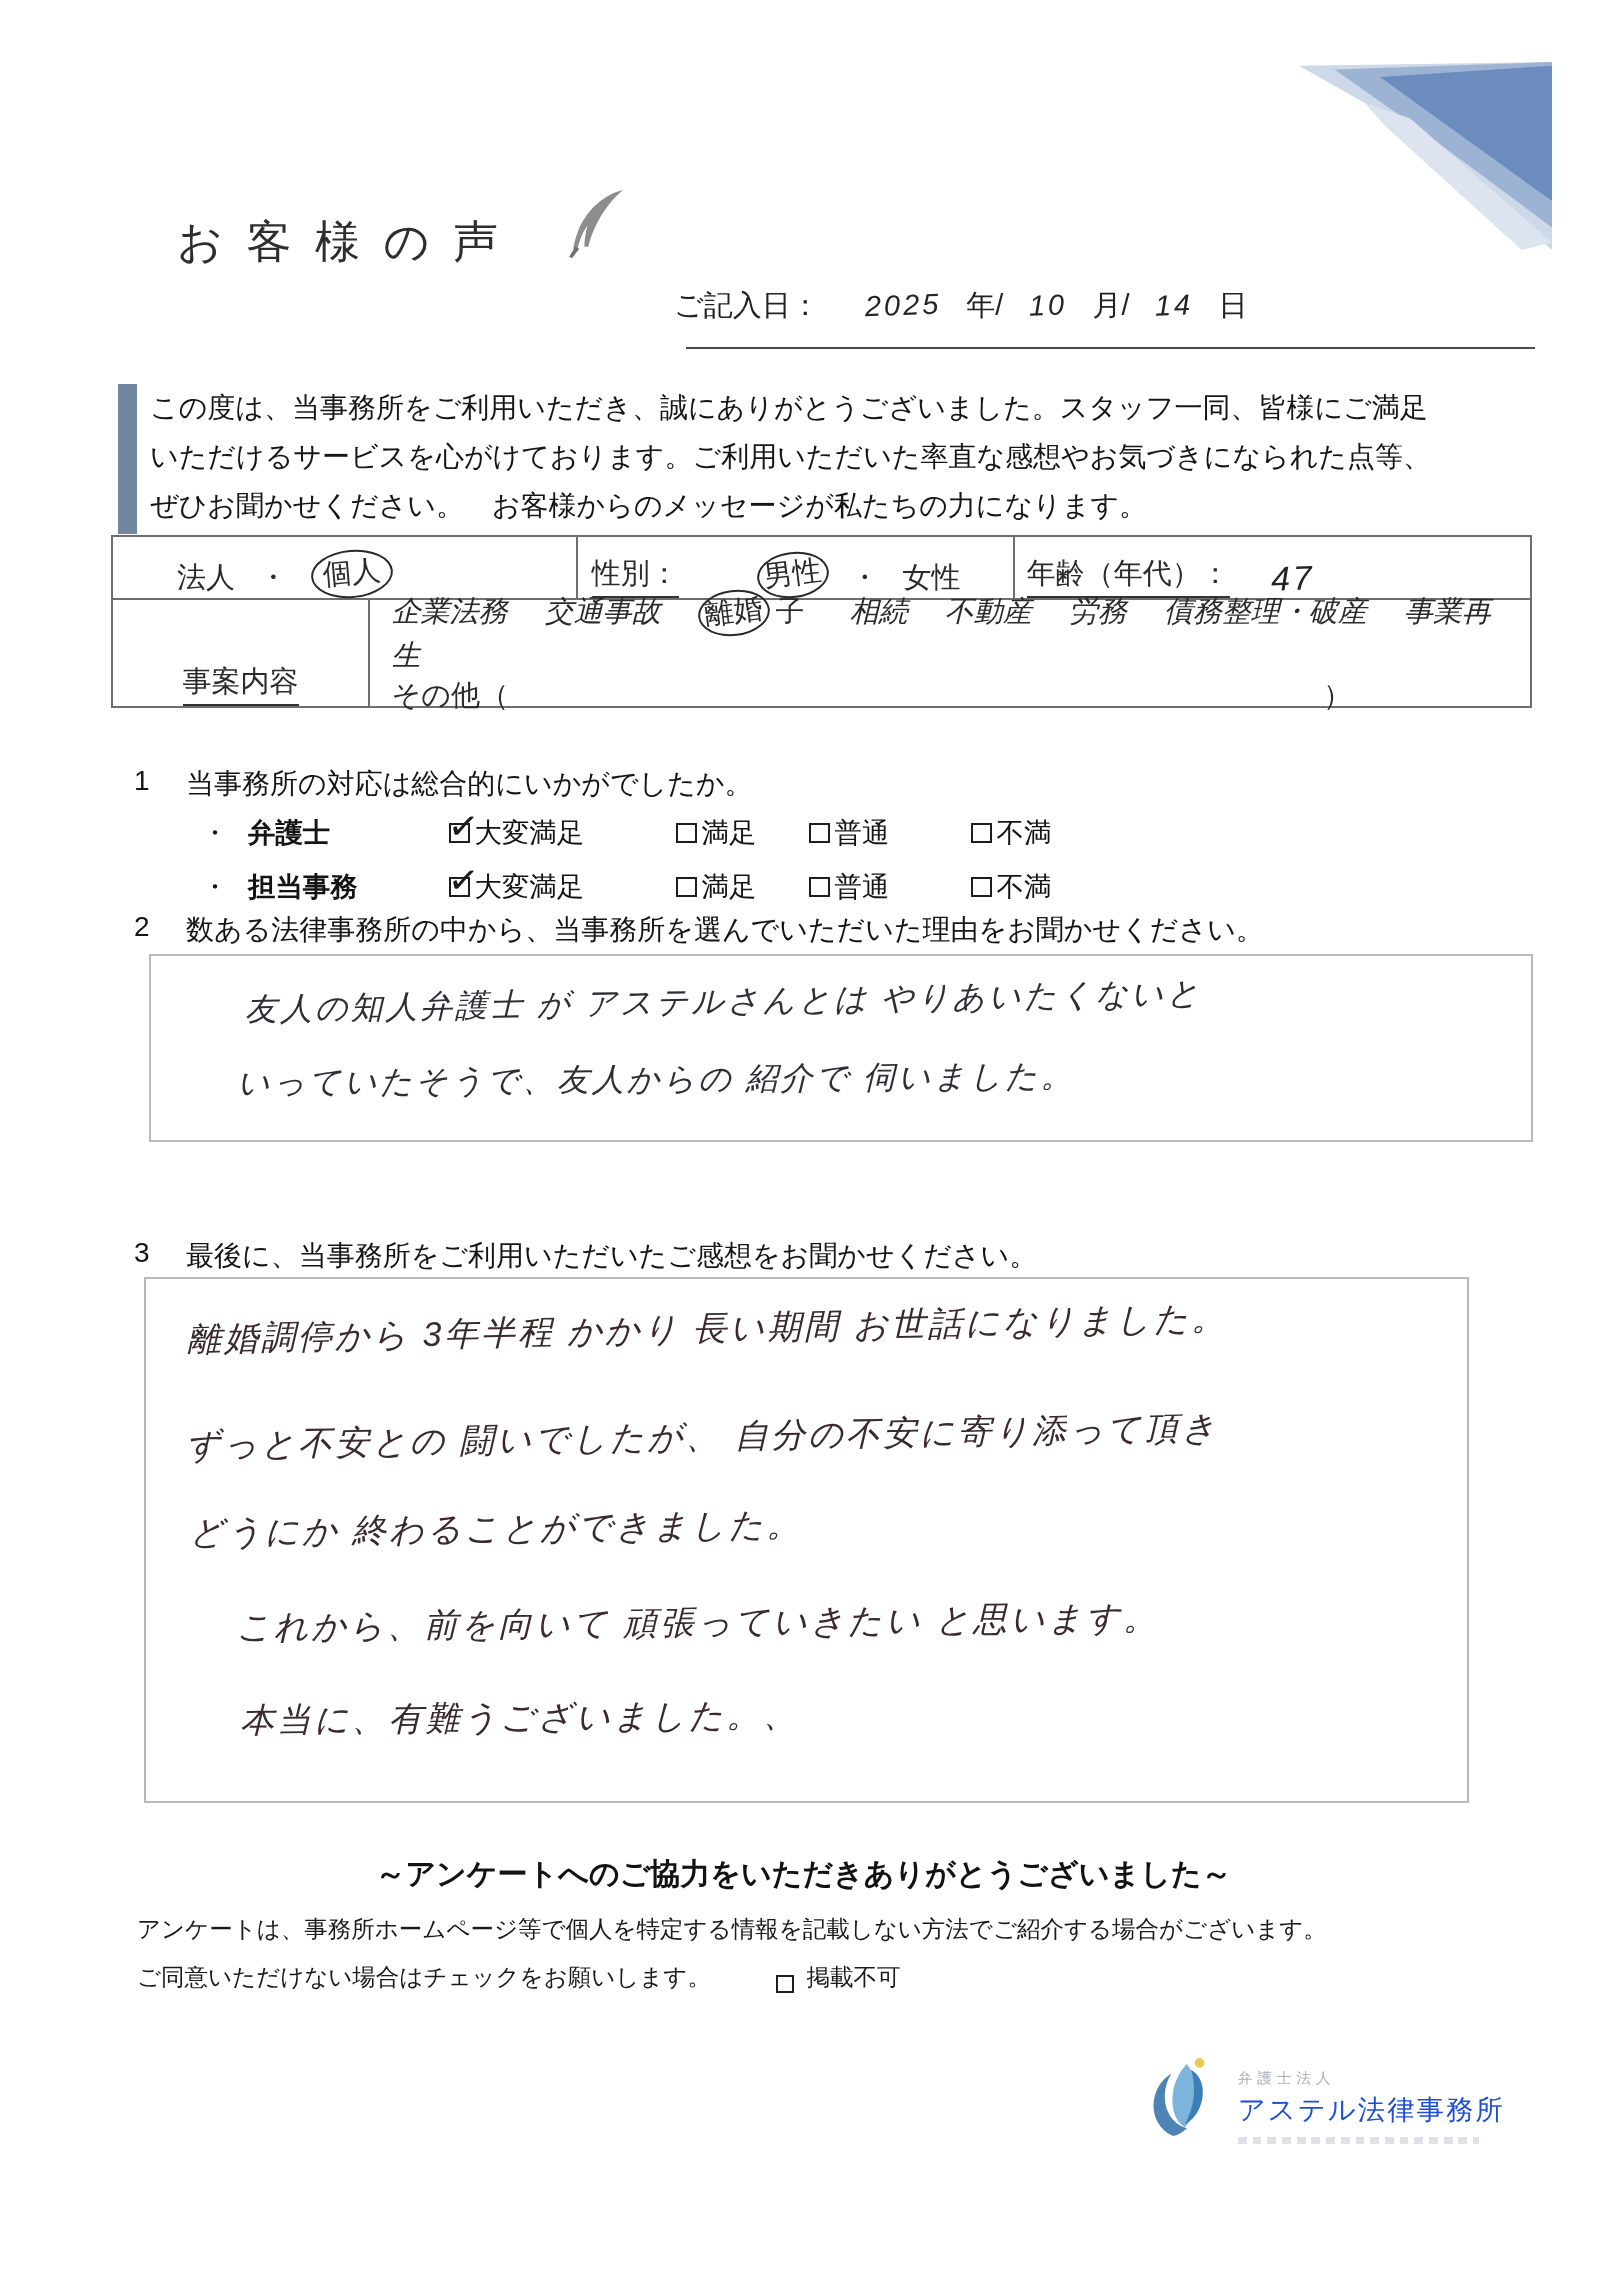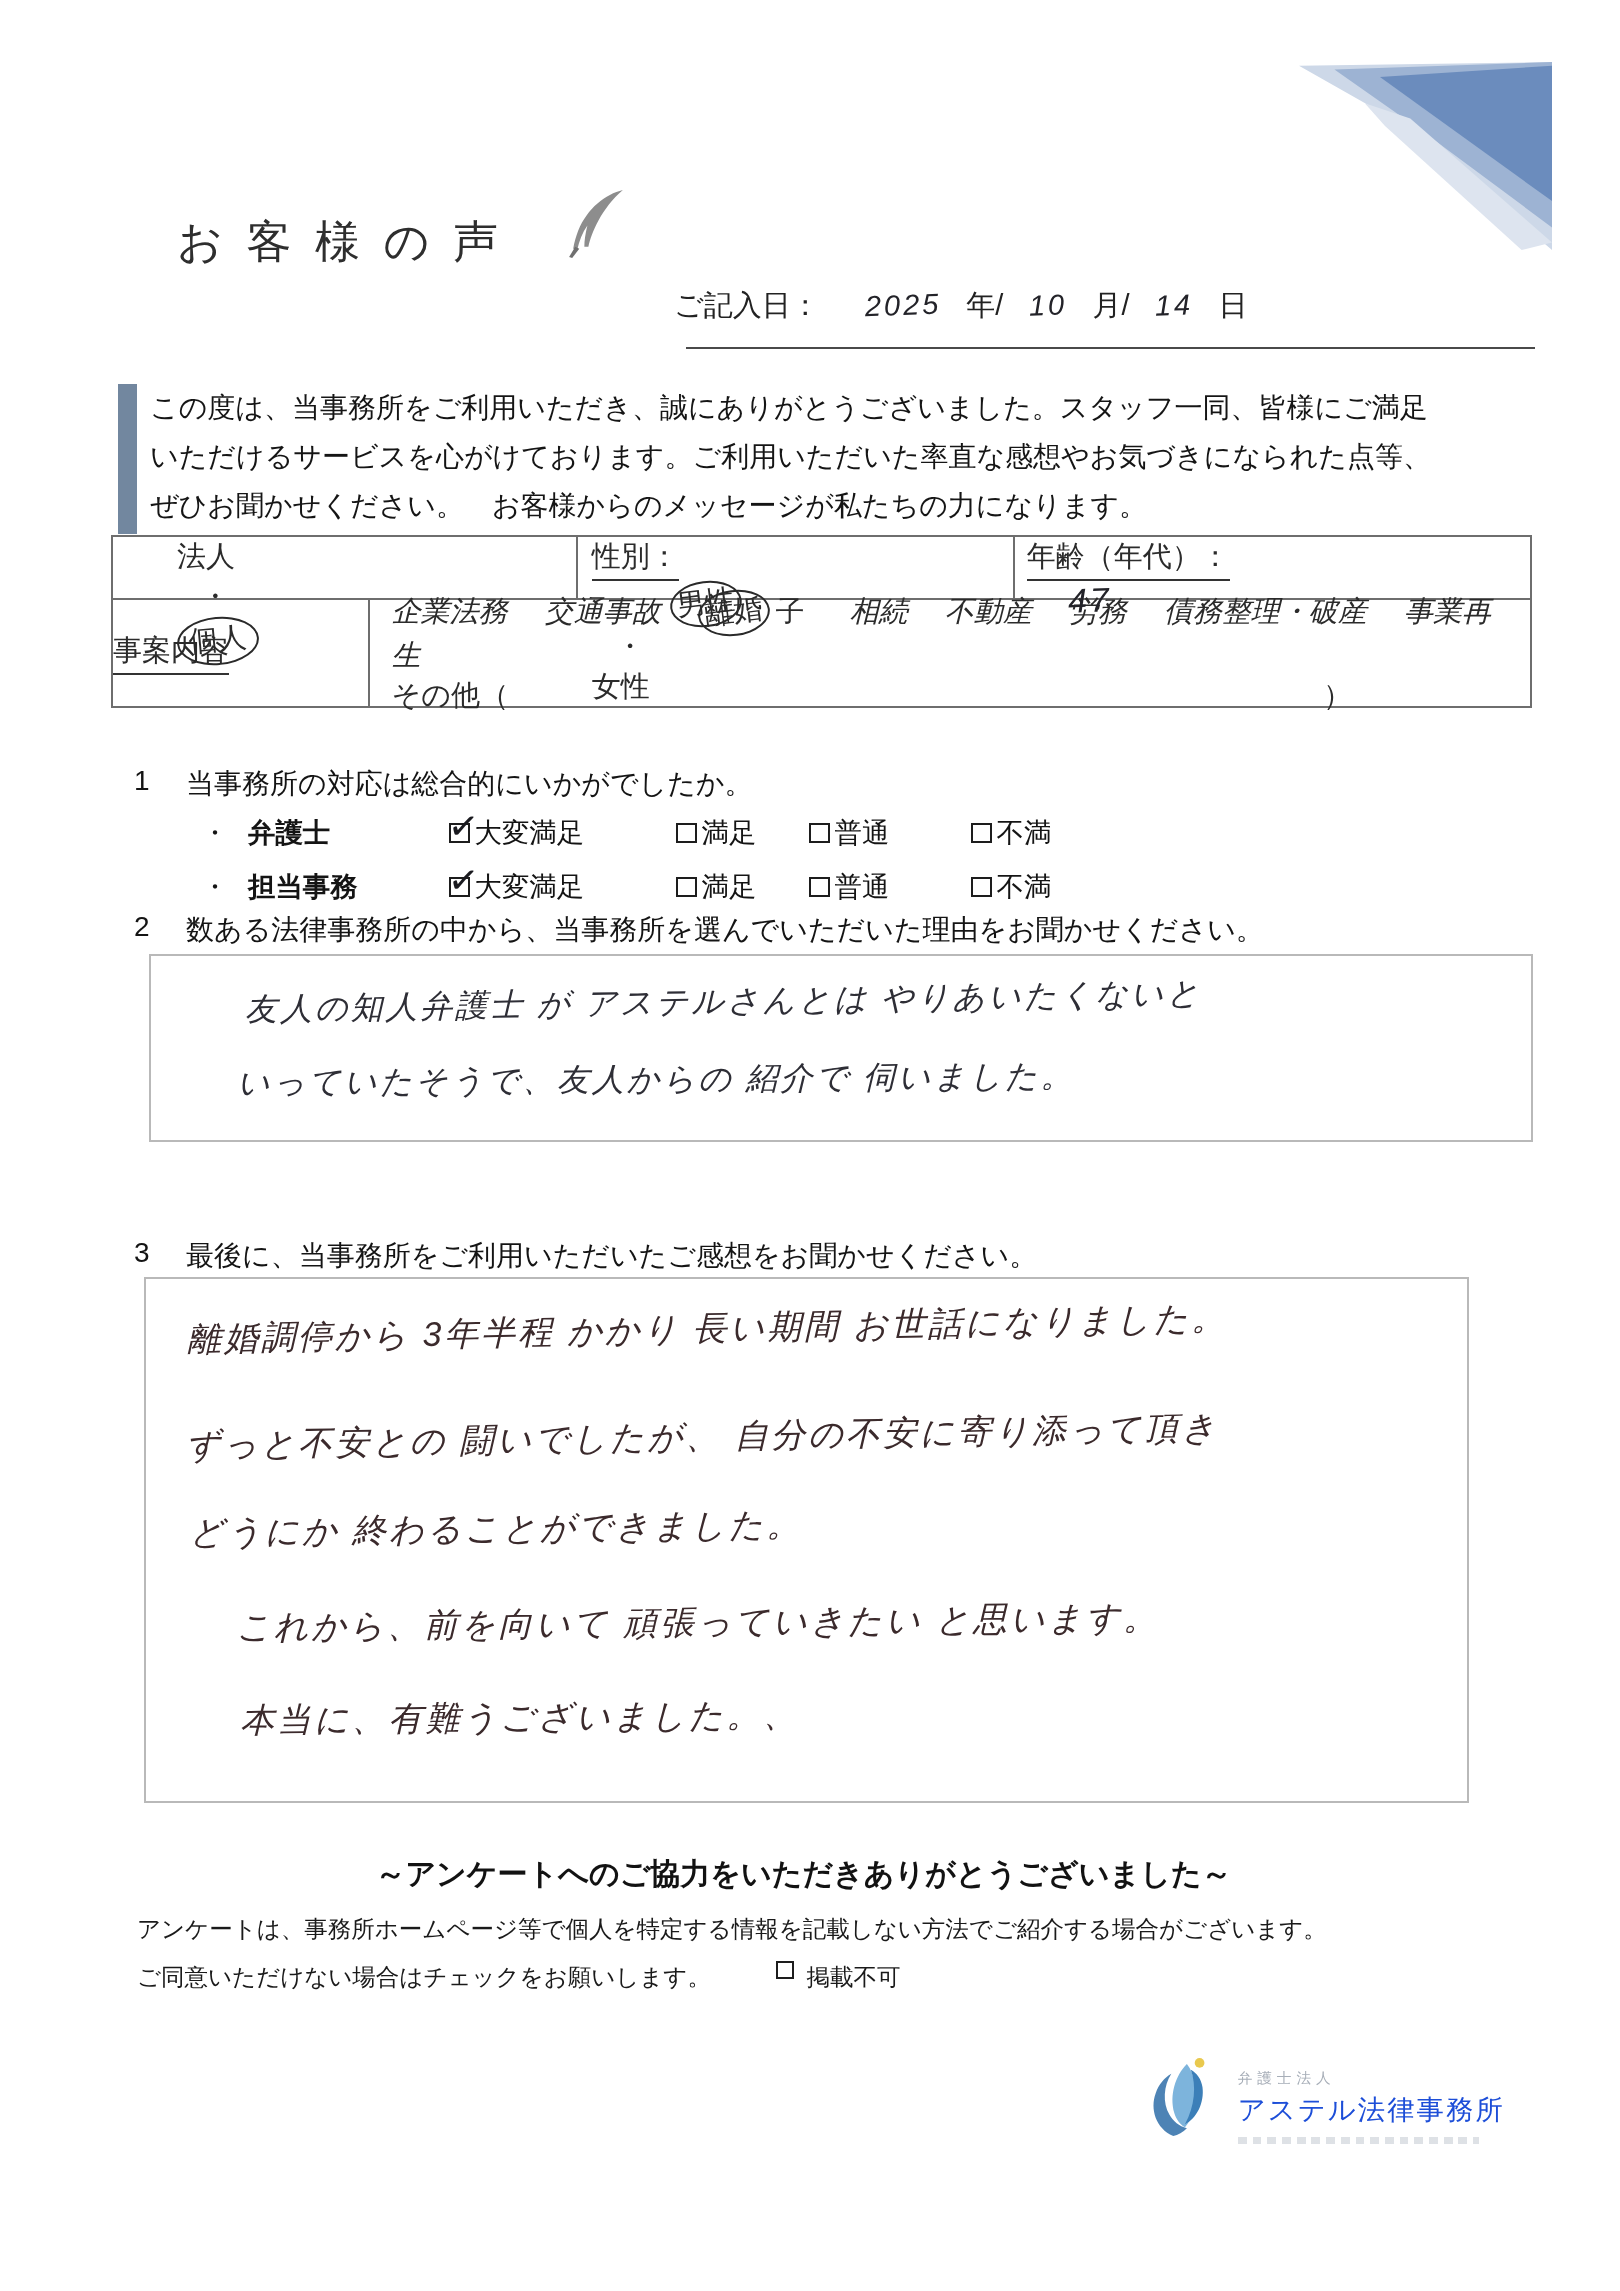--- a/index.html
+++ b/index.html
@@ -43,21 +43,21 @@
     background:#72879f; }
   .intro { position:absolute; left:150px; top:383px; width:1372px;
     font-size:28px; line-height:49px; color:#151515; font-weight:500; }
 
   
   .ptable { position:absolute; left:111px; top:535px; width:1421px; height:173px;
     border:2px solid #6e6e6e; font-size:29px; }
   .prow { display:flex; }
   .prow.r1 { height:63px; border-bottom:2px solid #6e6e6e; }
   .prow.r2 { height:106px; }
-  .pcell { display:flex; align-items:flex-start;flex-direction:column; }
+  .pcell { display:flex; align-items:flex-end; }
   .c1 { width:465px; border-right:2px solid #6e6e6e; padding-left:64px; }
   .c2 { width:437px; border-right:2px solid #6e6e6e; padding-left:13.7px; }
   .c3 { flex:1; padding-left:11.8px; }
   .ch { width:257px; border-right:2px solid #6e6e6e; justify-content:center; }
   .ci { flex:1; padding-left:21.6px; flex-direction:column; align-items:flex-start;
     justify-content:center; }
   .ul { border-bottom:2px solid #333; padding-bottom:2px; }
   .dot { margin:0 23.5px; }
   .circle { display:inline-block; border:2.9px solid #2a2a2a; border-radius:50%;
     padding:1px 9.8px 2.9px; transform:rotate(-5deg); }
@@ -91,21 +91,21 @@
   .q2box { left:149px; top:954px; width:1384px; height:188px; }
   .q3box { left:144px; top:1277px; width:1325px; height:526px; }
   .hwline { position:absolute; font-size:32px; white-space:nowrap; }
   .ink2 { color:#2e2e36; }
   .ink3 { color:#3b2a2c; font-size:34px; }
 
   
   .thanks { position:absolute; left:0; top:1854px; width:1607px;
     text-align:center; font-size:30px; font-weight:700; color:#121212; }
   .note { position:absolute; left:137px; font-size:23.5px; color:#1a1a1a; }
-  .note2 { display:flex; align-items:flex-start;gap:8px; }
+  .note2 { display:flex; align-items:flex-end;gap:8px; }
   .note2 .cb { width:17.6px; height:17.6px; border-width:2px; margin-left:57px; }
 
   
   .logo { position:absolute; left:1144px; top:2054px; display:flex;align-items:flex-end; }
   .logo-icon { width:78px; height:90px; }
   .logo-text { margin-left:15.7px; padding-top:3.9px; }
   .logo-firm { font-size:14.7px; letter-spacing:4.9px; color:#a7aeb8; }
   .logo-name { font-size:27.4px; letter-spacing:2px; color:#1d4ed8; margin-top:3.9px; }
   .logo-tagline { margin-top:8.8px; width:241px; height:6.9px; opacity:.55;
     background:repeating-linear-gradient(90deg,#c3c9d1 0 8.8px,transparent 8.8px 14.7px); }

